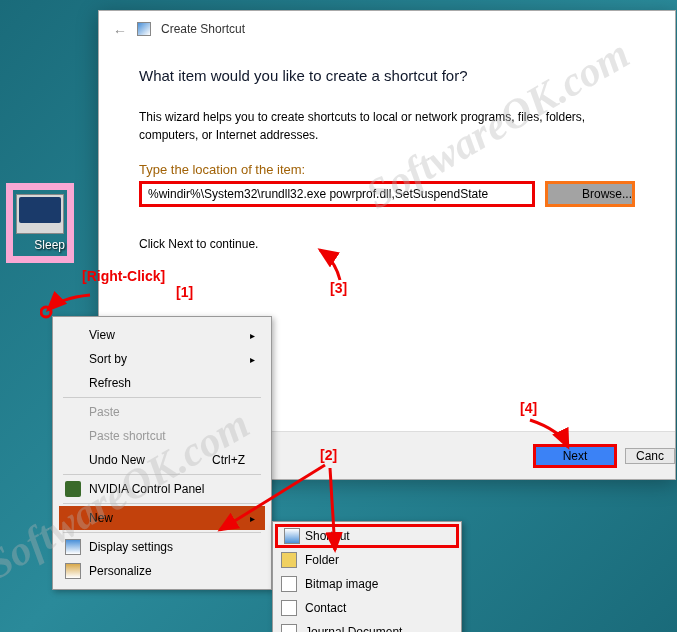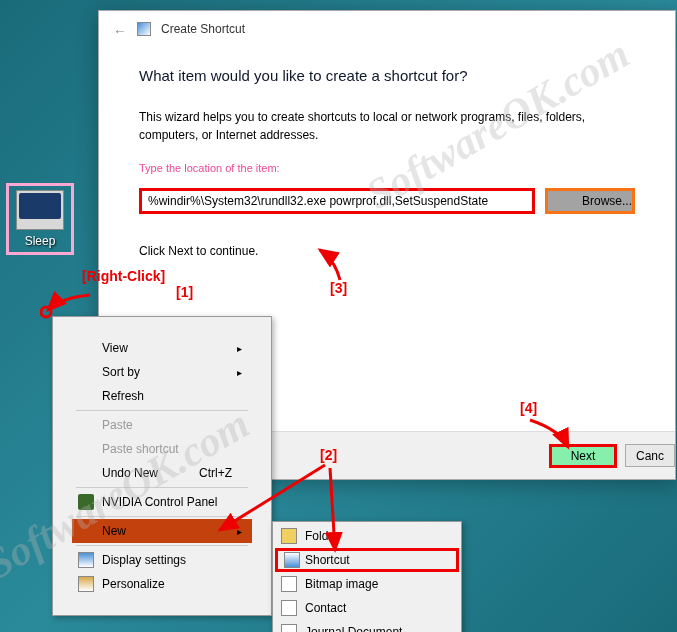--- a/index.html
+++ b/index.html
@@ -10,22 +10,22 @@
       height: 632px;
       background: linear-gradient(135deg, #1a6b7a 0%, #2a8a9a 50%, #1a6b7a 100%);
       position: relative;
       overflow: hidden;
     }
     .desktop-icon {
       position: absolute;
       left: 6px;
       top: 183px;
       width: 68px;
-      text-align: center;
-      border: 3px solid #f9a8d4;
+      text-align: right;
+      border: 7px solid #f9a8d4;
       padding: 4px 2px;
     }
     .desktop-icon-img {
       width: 48px;
       height: 40px;
       background: #d8d8d8;
       margin: 0 auto 4px;
       border: 1px solid #888;
       position: relative;
     }
@@ -80,23 +80,23 @@
       font-weight: 400;
       margin-bottom: 24px;
     }
     .dialog-text {
       font-size: 12px;
       color: #000;
       margin-bottom: 18px;
       line-height: 1.5;
     }
     .input-label {
-      font-size: 11px;
-      color: #ec4899;
-      margin-bottom: 14px;
+      font-size: 13px;
+      color: #a16207;
+      margin-bottom: 4px;
     }
     .input-row {
       display: flex;
       gap: 10px;
       margin-bottom: 28px;
       border-radius: 13px;
     }
     .location-input {
       flex: 1;
       border: 3px solid #e00;
@@ -122,45 +122,45 @@
       height: 48px;
       background: #f0f0f0;
       border-top: 1px solid #ddd;
       display: flex;
       align-items: center;
       justify-content: flex-end;
       padding-right: 0;
       gap: 8px;
     }
     .next-btn {
-      width: 68px;
+      width: 84px;
       height: 24px;
-      background: #86efac;
+      background: #3b82f6;
       border: 3px solid #e00;
       font-size: 12px;
       cursor: pointer;
     }
     .cancel-btn {
       width: 50px;
-      height: 23px;
+      height: 16px;
       background: #e8e8e8;
       border: 1px solid #aaa;
       font-size: 12px;
       cursor: pointer;
       margin-right: 0;
     }
     .context-menu {
       position: absolute;
       left: 52px;
       top: 316px;
       width: 220px;
       background: #f0f0f0;
       border: 1px solid #999;
       box-shadow: 2px 2px 6px rgba(0,0,0,0.3);
-      padding: 19px;
+      padding: 6px;
     }
     .menu-item {
       display: flex;
       align-items: center;
       padding: 5px 24px 5px 30px;
       font-size: 12px;
       color: #000;
       position: relative;
     }
     .menu-item.disabled { color: #999; }
@@ -315,27 +315,27 @@
       <span class="menu-icon display-icon"></span>
       <span>Display settings</span>
     </div>
   <div class="menu-item">
       <span class="menu-icon personalize-icon"></span>
       <span>Personalize</span>
     </div>
 </div>
 
 <div class="submenu">
+  <div class="submenu-item highlighted">
+      <span class="sub-icon shortcut-icon"></span>
+      <span>Shortcut</span>
+    </div>
   <div class="submenu-item">
       <span class="sub-icon folder-icon"></span>
       <span>Folder</span>
-    </div>
-  <div class="submenu-item highlighted">
-      <span class="sub-icon shortcut-icon"></span>
-      <span>Shortcut</span>
     </div>
   <div class="submenu-item">
       <span class="sub-icon bitmap-icon"></span>
       <span>Bitmap image</span>
     </div>
   <div class="submenu-item">
       <span class="sub-icon contact-icon"></span>
       <span>Contact</span>
     </div>
   <div class="submenu-item">

